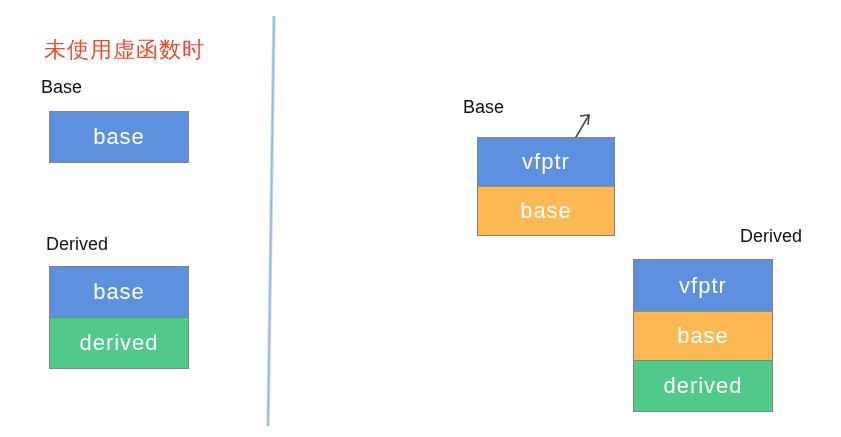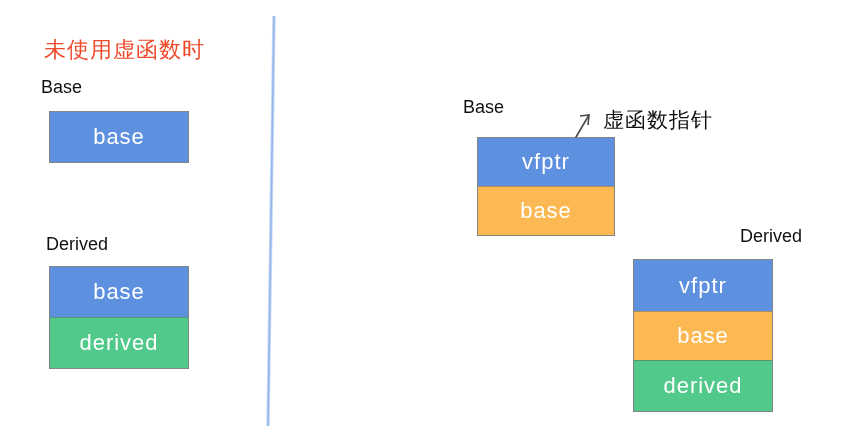--- a/index.html
+++ b/index.html
@@ -78,21 +78,20 @@
   </svg>
 
 
   <div class="class-label" style="left:463px;top:97px;">Base</div>
 
   <svg class="arrow-svg" style="left:552px;top:103px;" width="48" height="62" viewBox="0 0 48 62">
     <line x1="11" y1="56" x2="37" y2="12" stroke="#4a4a4a" stroke-width="1.6"></line>
     <polyline points="28,13 37,12 36,22" fill="none" stroke="#4a4a4a" stroke-width="1.6"></polyline>
   </svg>
 
-  <div class="annot" style="left:603px;top:106px;">虚函数指针</div>
 
   <div class="membox" style="left:477px;top:137px;width:138px;">
     <div class="cell h48" style="background: rgb(94, 144, 224);">vfptr</div>
     <div class="cell h48" style="background: rgb(252, 184, 83);">base</div>
   </div>
 
   <div class="class-label" style="left:740px;top:226px;">Derived</div>
 
   <div class="membox" style="left:633px;top:259px;">
     <div class="cell" style="height: 51px; background: rgb(94, 144, 224);">vfptr</div>

